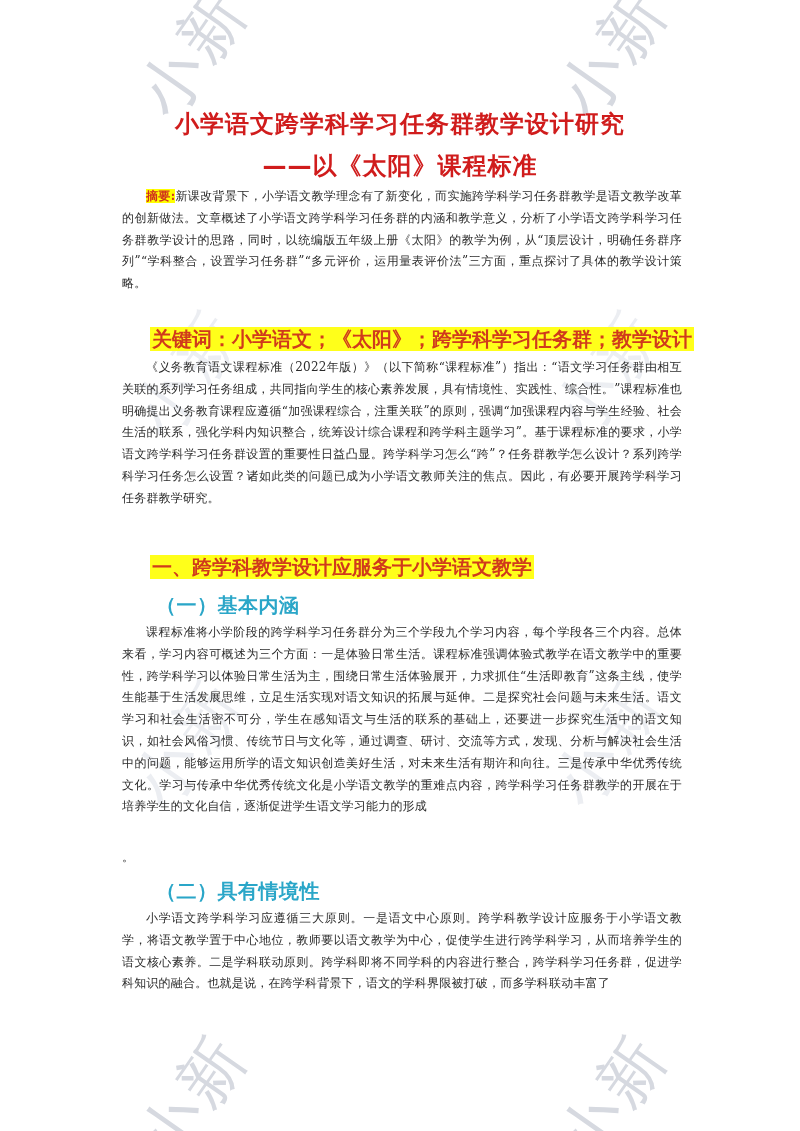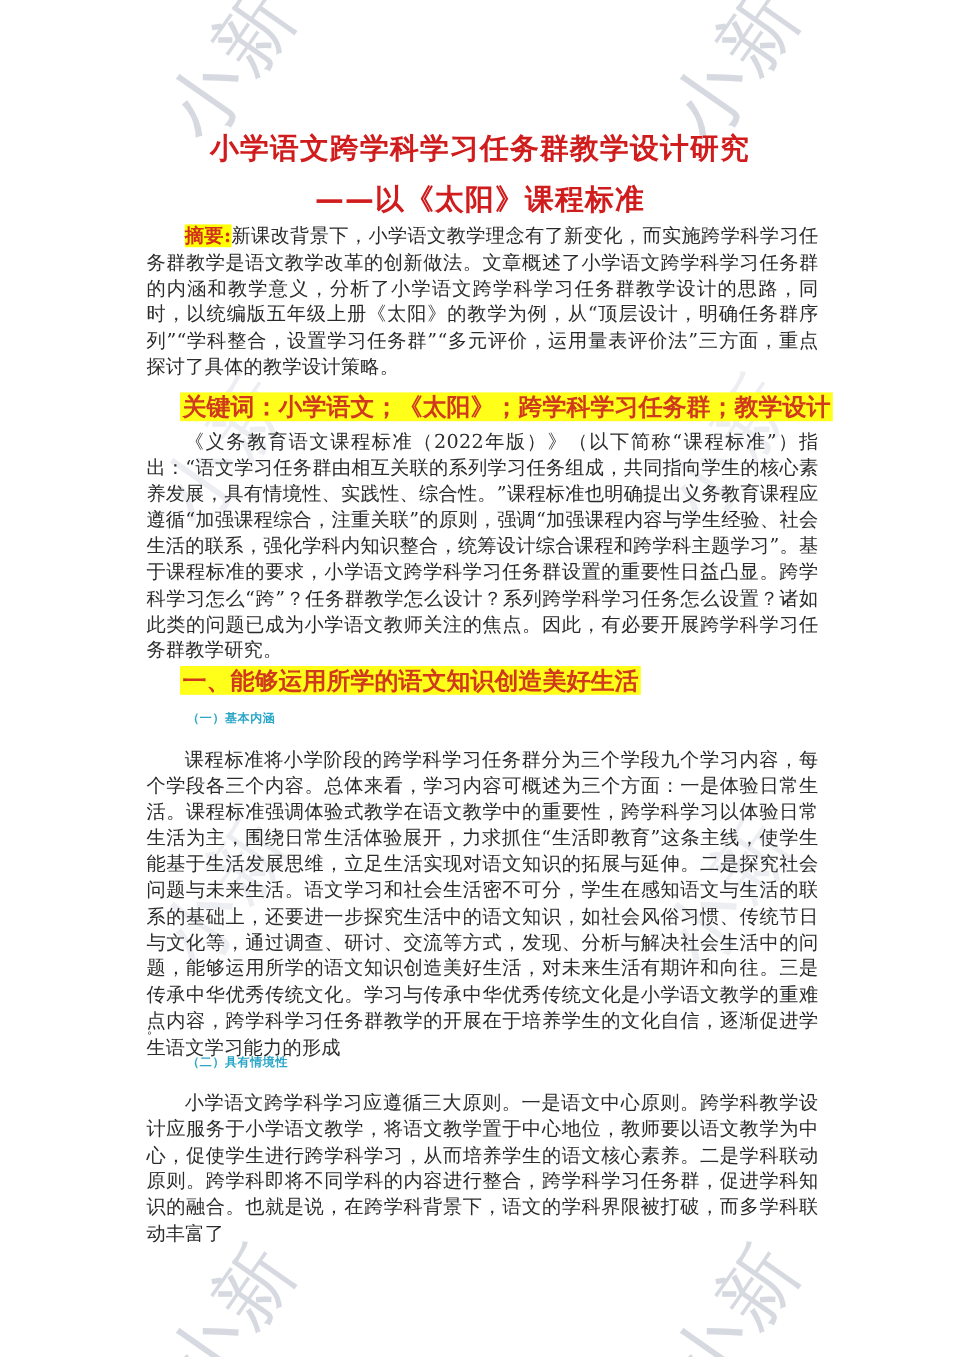--- a/index.html
+++ b/index.html
@@ -37,21 +37,21 @@
       color: #d01c1c;
       font-weight: bold;
       font-family: "DejaVu Sans", "Liberation Sans", sans-serif;
       font-size: 24px;
       letter-spacing: 1px;
     }
     .para {
       position: absolute;
       left: 122px;
       width: 560px;
-      font-size: 16px;
+      font-size: 12px;
       line-height: 21.8px;
       text-align: justify;
       text-align-last: left;
       letter-spacing: 0.2px;
     }
     .indent { text-indent: 2em; }
     .hl {
       background: #ffff00;
       color: #d0301c;
       font-weight: bold;
@@ -62,21 +62,21 @@
       color: #d03a1c;
       font-weight: bold;
       font-size: 20px;
       line-height: 22px;
       padding: 1px 2px;
       font-family: "DejaVu Serif", "Liberation Serif", serif;
     }
     .subheading {
       position: absolute;
       color: #2aa6c8;
-      font-size: 10px;
+      font-size: 20px;
       font-weight: bold;
       font-family: "DejaVu Serif", "Liberation Serif", serif;
       letter-spacing: 0.5px;
     }
   </style>
 </head>
 <body>
 
 <div class="watermark" style="left:125px; top:10px;">小新</div>
 <div class="watermark" style="left:545px; top:10px;">小新</div>
@@ -93,21 +93,21 @@
   <div class="title" style="top:150px;">——以《太阳》课程标准</div>
 
   <div class="para indent" style="top:186px;">
     <span class="hl">摘要:</span><span>新课改背景下，小学语文教学理念有了新变化，而实施跨学科学习任务群教学是语文教学改革的创新做法。文章概述了小学语文跨学科学习任务群的内涵和教学意义，分析了小学语文跨学科学习任务群教学设计的思路，同时，以统编版五年级上册《太阳》的教学为例，从“顶层设计，明确任务群序列”“学科整合，设置学习任务群”“多元评价，运用量表评价法”三方面，重点探讨了具体的教学设计策略。</span>
   </div>
 
   <div class="heading-hl" style="left:150px; top:327px;">关键词：小学语文；《太阳》；跨学科学习任务群；教学设计</div>
 
   <div class="para indent" style="top:357px;">《义务教育语文课程标准（2022年版）》（以下简称“课程标准”）指出：“语文学习任务群由相互关联的系列学习任务组成，共同指向学生的核心素养发展，具有情境性、实践性、综合性。”课程标准也明确提出义务教育课程应遵循“加强课程综合，注重关联”的原则，强调“加强课程内容与学生经验、社会生活的联系，强化学科内知识整合，统筹设计综合课程和跨学科主题学习”。基于课程标准的要求，小学语文跨学科学习任务群设置的重要性日益凸显。跨学科学习怎么“跨”？任务群教学怎么设计？系列跨学科学习任务怎么设置？诸如此类的问题已成为小学语文教师关注的焦点。因此，有必要开展跨学科学习任务群教学研究。</div>
 
-  <div class="heading-hl" style="left:150px; top:555px;">一、能够运用所学的语文知识创造美好生活</div>
+  <div class="heading-hl" style="left:150px; top:555px;">一、跨学科教学设计应服务于小学语文教学</div>
 
   <div class="subheading" style="left:156px; top:592px;">（一）基本内涵</div>
 
   <div class="para indent" style="top:622px;">课程标准将小学阶段的跨学科学习任务群分为三个学段九个学习内容，每个学段各三个内容。总体来看，学习内容可概述为三个方面：一是体验日常生活。课程标准强调体验式教学在语文教学中的重要性，跨学科学习以体验日常生活为主，围绕日常生活体验展开，力求抓住“生活即教育”这条主线，使学生能基于生活发展思维，立足生活实现对语文知识的拓展与延伸。二是探究社会问题与未来生活。语文学习和社会生活密不可分，学生在感知语文与生活的联系的基础上，还要进一步探究生活中的语文知识，如社会风俗习惯、传统节日与文化等，通过调查、研讨、交流等方式，发现、分析与解决社会生活中的问题，能够运用所学的语文知识创造美好生活，对未来生活有期许和向往。三是传承中华优秀传统文化。学习与传承中华优秀传统文化是小学语文教学的重难点内容，跨学科学习任务群教学的开展在于培养学生的文化自信，逐渐促进学生语文学习能力的形成</div>
   <div class="para" style="top:847px; font-size:12px;">。</div>
 
   <div class="subheading" style="left:156px; top:878px;">（二）具有情境性</div>
 
   <div class="para indent" style="top:908px;">小学语文跨学科学习应遵循三大原则。一是语文中心原则。跨学科教学设计应服务于小学语文教学，将语文教学置于中心地位，教师要以语文教学为中心，促使学生进行跨学科学习，从而培养学生的语文核心素养。二是学科联动原则。跨学科即将不同学科的内容进行整合，跨学科学习任务群，促进学科知识的融合。也就是说，在跨学科背景下，语文的学科界限被打破，而多学科联动丰富了</div>
 

